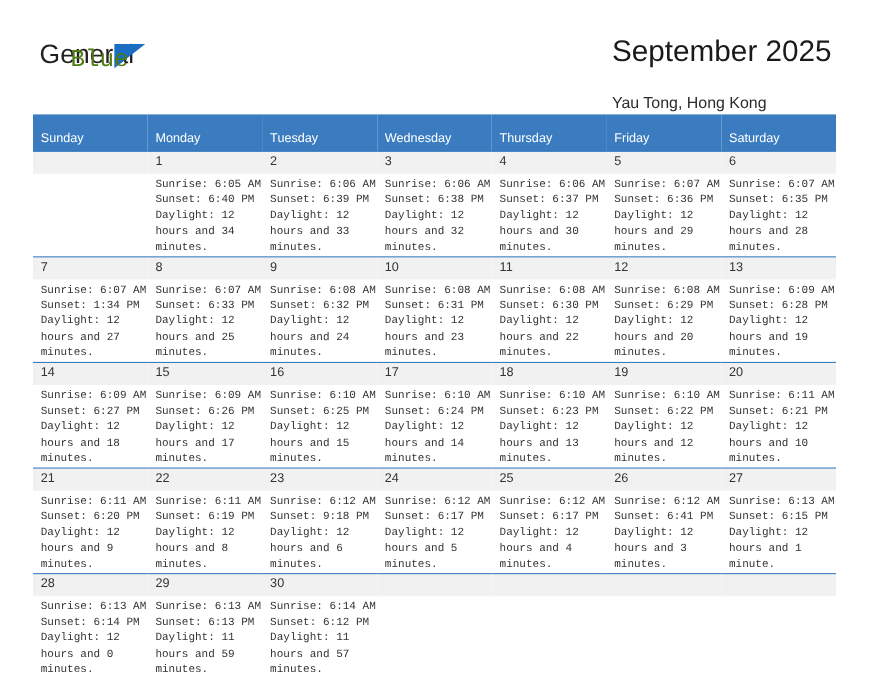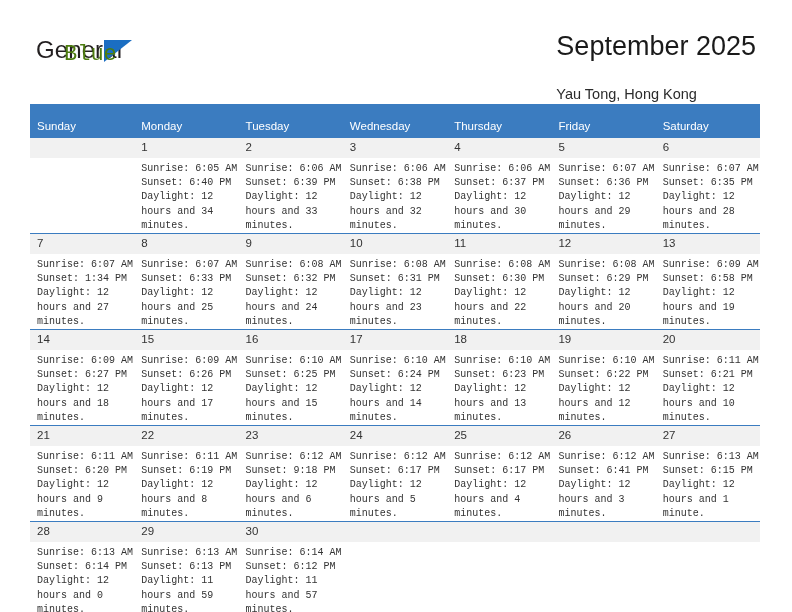--- a/index.html
+++ b/index.html
@@ -278,21 +278,21 @@
           <div class="details">
             <div>Sunrise: 6:08 AM</div>
             <div>Sunset: 6:29 PM</div>
             <div class="daylight">Daylight: 12 hours and 20 minutes.</div>
           </div>
         </td>
         <td>
           <div class="daynum">13</div>
           <div class="details">
             <div>Sunrise: 6:09 AM</div>
-            <div>Sunset: 6:58 PM</div>
+            <div>Sunset: 6:28 PM</div>
             <div class="daylight">Daylight: 12 hours and 19 minutes.</div>
           </div>
         </td>
       </tr>
 
       <tr class="week-row">
         <td>
           <div class="daynum">14</div>
           <div class="details">
             <div>Sunrise: 6:09 AM</div>

